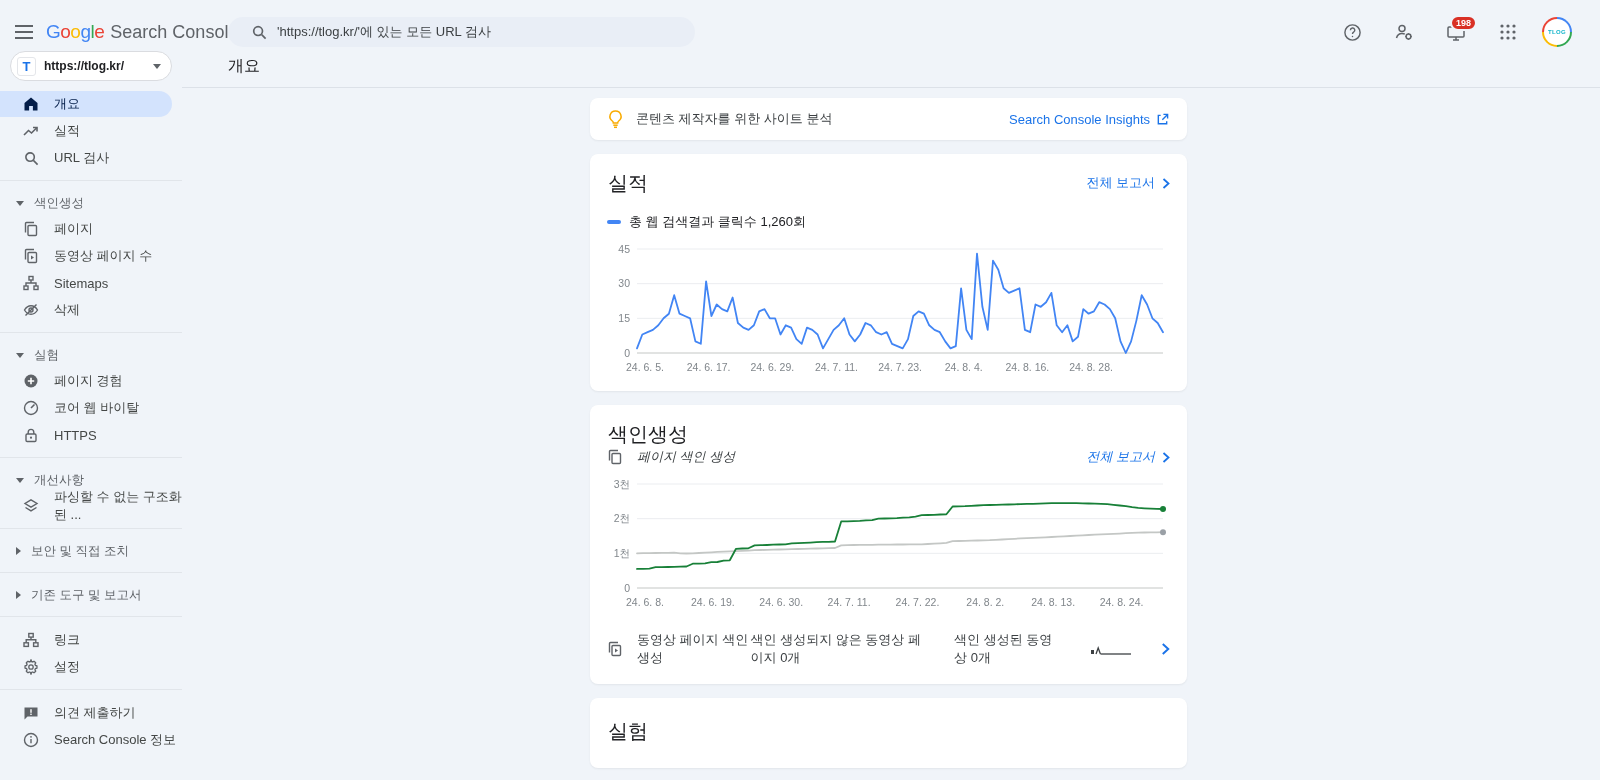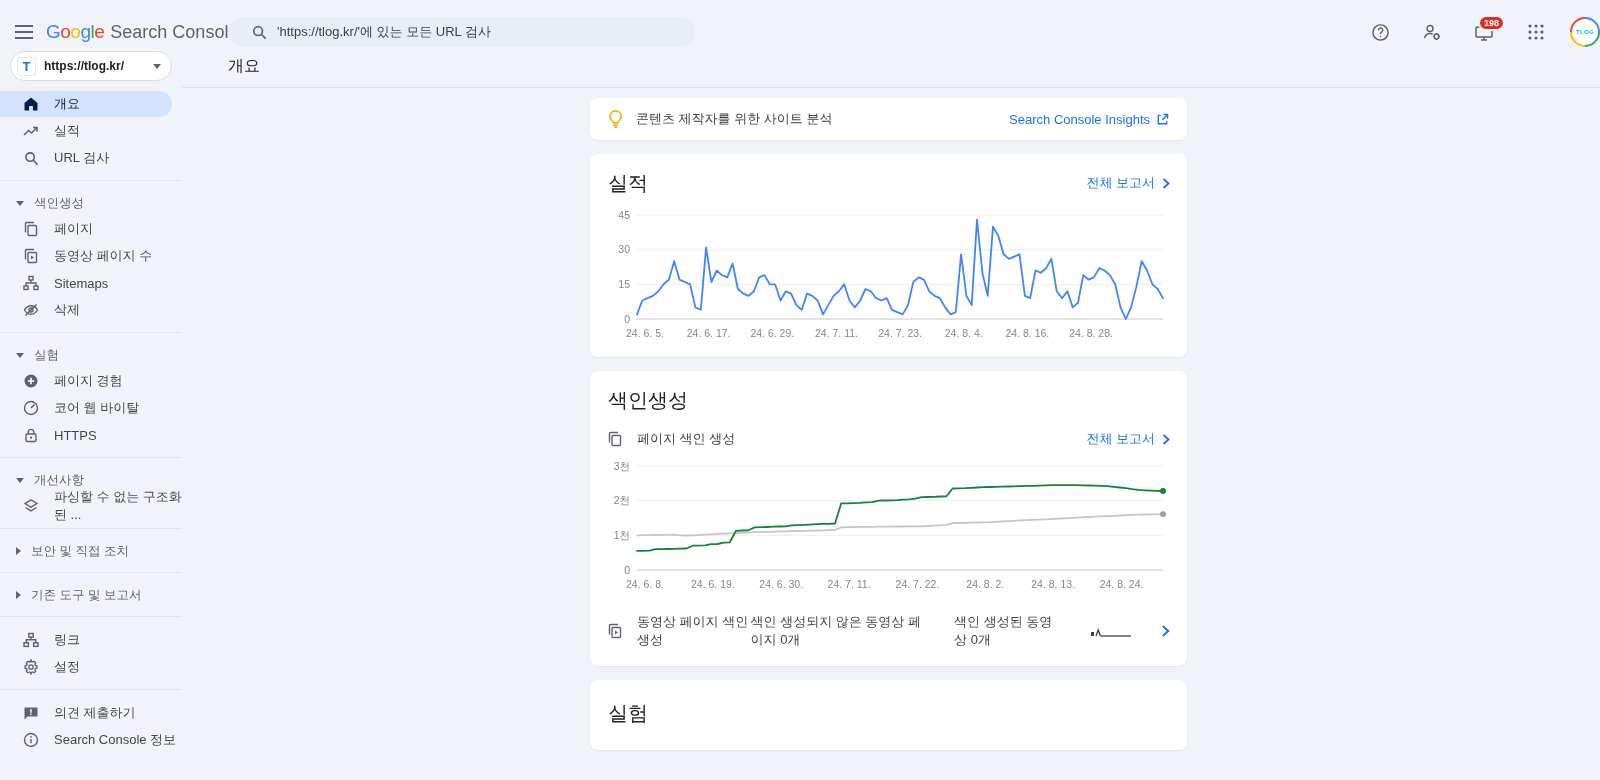--- a/index.html
+++ b/index.html
@@ -15,21 +15,21 @@
   .logo { display:flex; align-items:baseline; gap:6px; margin-left:2px; white-space:nowrap; }
   .logo .g-word { font-size:19px; font-weight:500; letter-spacing:-0.5px; }
   .logo .g-word span:nth-child(1){color:#4285F4}.logo .g-word span:nth-child(2){color:#EA4335}
   .logo .g-word span:nth-child(3){color:#FBBC05}.logo .g-word span:nth-child(4){color:#4285F4}
   .logo .g-word span:nth-child(5){color:#34A853}.logo .g-word span:nth-child(6){color:#EA4335}
   .logo .product { font-size:18px; color:#5f6368; font-weight:400; }
   .searchbox { position:absolute; left:228px; top:7px; width:467px; height:30px; background:#e9eef6;
     border-radius:16px; display:flex; align-items:center; padding:0 24px; gap:10px; }
   .searchbox input { border:none; outline:none; background:transparent; font-size:13px; color:#3c4043; width:100%;
     font-family:inherit; }
-  .top-actions { position:absolute; right:0; top:0; height:44px; display:flex; align-items:center; gap:16px; }
+  .top-actions { position:absolute; right:28px; top:0; height:44px; display:flex; align-items:center; gap:16px; }
   .icon-btn { width:36px; height:36px; border-radius:50%; display:flex; align-items:center; justify-content:center; cursor:pointer; position:relative; color:#5f6368; }
   .badge { position:absolute; top:1px; left:12px; background:#d93025; color:#fff; font-size:9px; font-weight:700;
     border-radius:8px; padding:1px 4px; line-height:10px; border:2px solid #f0f4f9; }
   .avatar { width:30px; height:30px; border-radius:50%; padding:2px;
     background:conic-gradient(#4285f4 0 25%, #34a853 25% 50%, #fbbc05 50% 75%, #ea4335 75% 100%); cursor:pointer; }
   .avatar .inner { width:100%; height:100%; border-radius:50%; background:#fff; display:flex; align-items:center; justify-content:center;
     font-size:6px; font-weight:700; color:#12b5cb; letter-spacing:0.3px; }
   
   .sidebar { position:absolute; top:44px; left:0; width:182px; bottom:0; overflow:hidden; }
   .property { margin:7px 10px 10px 10px; width:162px; height:30px; background:#fff; border:1px solid #dadce0;
@@ -51,21 +51,21 @@
   .page-title-row { height:44px; line-height:44px; padding-left:46px; font-size:16px; color:#202124; border-bottom:1px solid #dce1e8; }
   .cards { width:597px; margin-left:408px; }
   .card { background:#fff; border-radius:8px; box-shadow:0 1px 2px rgba(60,64,67,0.08); }
   .banner { margin-top:10px; height:42px; display:flex; align-items:center; padding:0 18px; }
   .banner .txt { font-size:13px; color:#3c4043; margin-left:13px; }
   .banner .right { margin-left:auto; display:flex; align-items:center; gap:6px; color:#1a73e8; font-size:13px; font-weight:500; cursor:pointer; }
   .big-card { margin-top:14px; padding:16px 17px 12px 17px; }
   .card-head { display:flex; align-items:flex-start; }
   .card-title { font-size:20px; color:#202124; font-weight:400; padding-left:1px; }
   .report-link { margin-left:auto; display:flex; align-items:center; gap:7px; color:#1a73e8; font-size:13px; font-weight:500; cursor:pointer; margin-top:4px; }
-  .subrow { display:flex; align-items:center; gap:14px; margin-top:16px; font-size:13px; color:#3c4043; }
+  .subrow { display:flex; align-items:center; gap:14px; font-size:13px; color:#3c4043;font-style:italic; }
   .subrow .si { color:#5f6368; display:flex; }
   .legend-row { display:flex; align-items:center; gap:26px; margin-top:16px; }
   .legend { display:flex; align-items:center; gap:8px; font-size:13px; color:#202124; }
   .dash { width:14px; height:4px; border-radius:2px; }
   .chart-wrap { margin-top:8px; }
   .chart-wrap svg { display:block; }
   .video-row { display:flex; align-items:center; height:46px; margin-top:12px; font-size:13px; color:#3c4043; }
   .video-row .vi { color:#5f6368; display:flex; margin-right:14px; }
   .video-row .stat1 { margin-left:auto; }
   .video-row .stat2 { margin-left:26px; }
@@ -370,20 +370,26 @@
     <div class="card big-card">
       <div class="card-head">
         <span class="card-title">실적</span>
         <span class="report-link">
           <span>전체 보고서</span>
           <span class="chev-blue">
               <svg width="8" height="11" viewBox="0 0 8 11" fill="none" stroke="#1a73e8" stroke-width="1.8">
                 <polyline points="1.5,1 6.5,5.5 1.5,10"></polyline>
               </svg>
             </span>
+        </span>
+      </div>
+      <div class="legend-row">
+        <span class="legend">
+          <span class="dash" style="background:#4285f4"></span>
+          <span>총 웹 검색결과 클릭수 1,260회</span>
         </span>
       </div>
       <div class="chart-wrap">
           <svg viewBox="0 0 562 140" width="562" height="140">
             <line x1="30" x2="556" y1="114" y2="114" stroke="#c4c7c5"></line>
             <text x="23" y="117.5" text-anchor="end" font-size="10.5" fill="#80868b">0</text>
             <line x1="30" x2="556" y1="79.33333333333334" y2="79.33333333333334" stroke="#ebedf0"></line>
             <text x="23" y="82.83333333333334" text-anchor="end" font-size="10.5" fill="#80868b">15</text>
             <line x1="30" x2="556" y1="44.66666666666667" y2="44.66666666666667" stroke="#ebedf0"></line>
             <text x="23" y="48.16666666666667" text-anchor="end" font-size="10.5" fill="#80868b">30</text>

